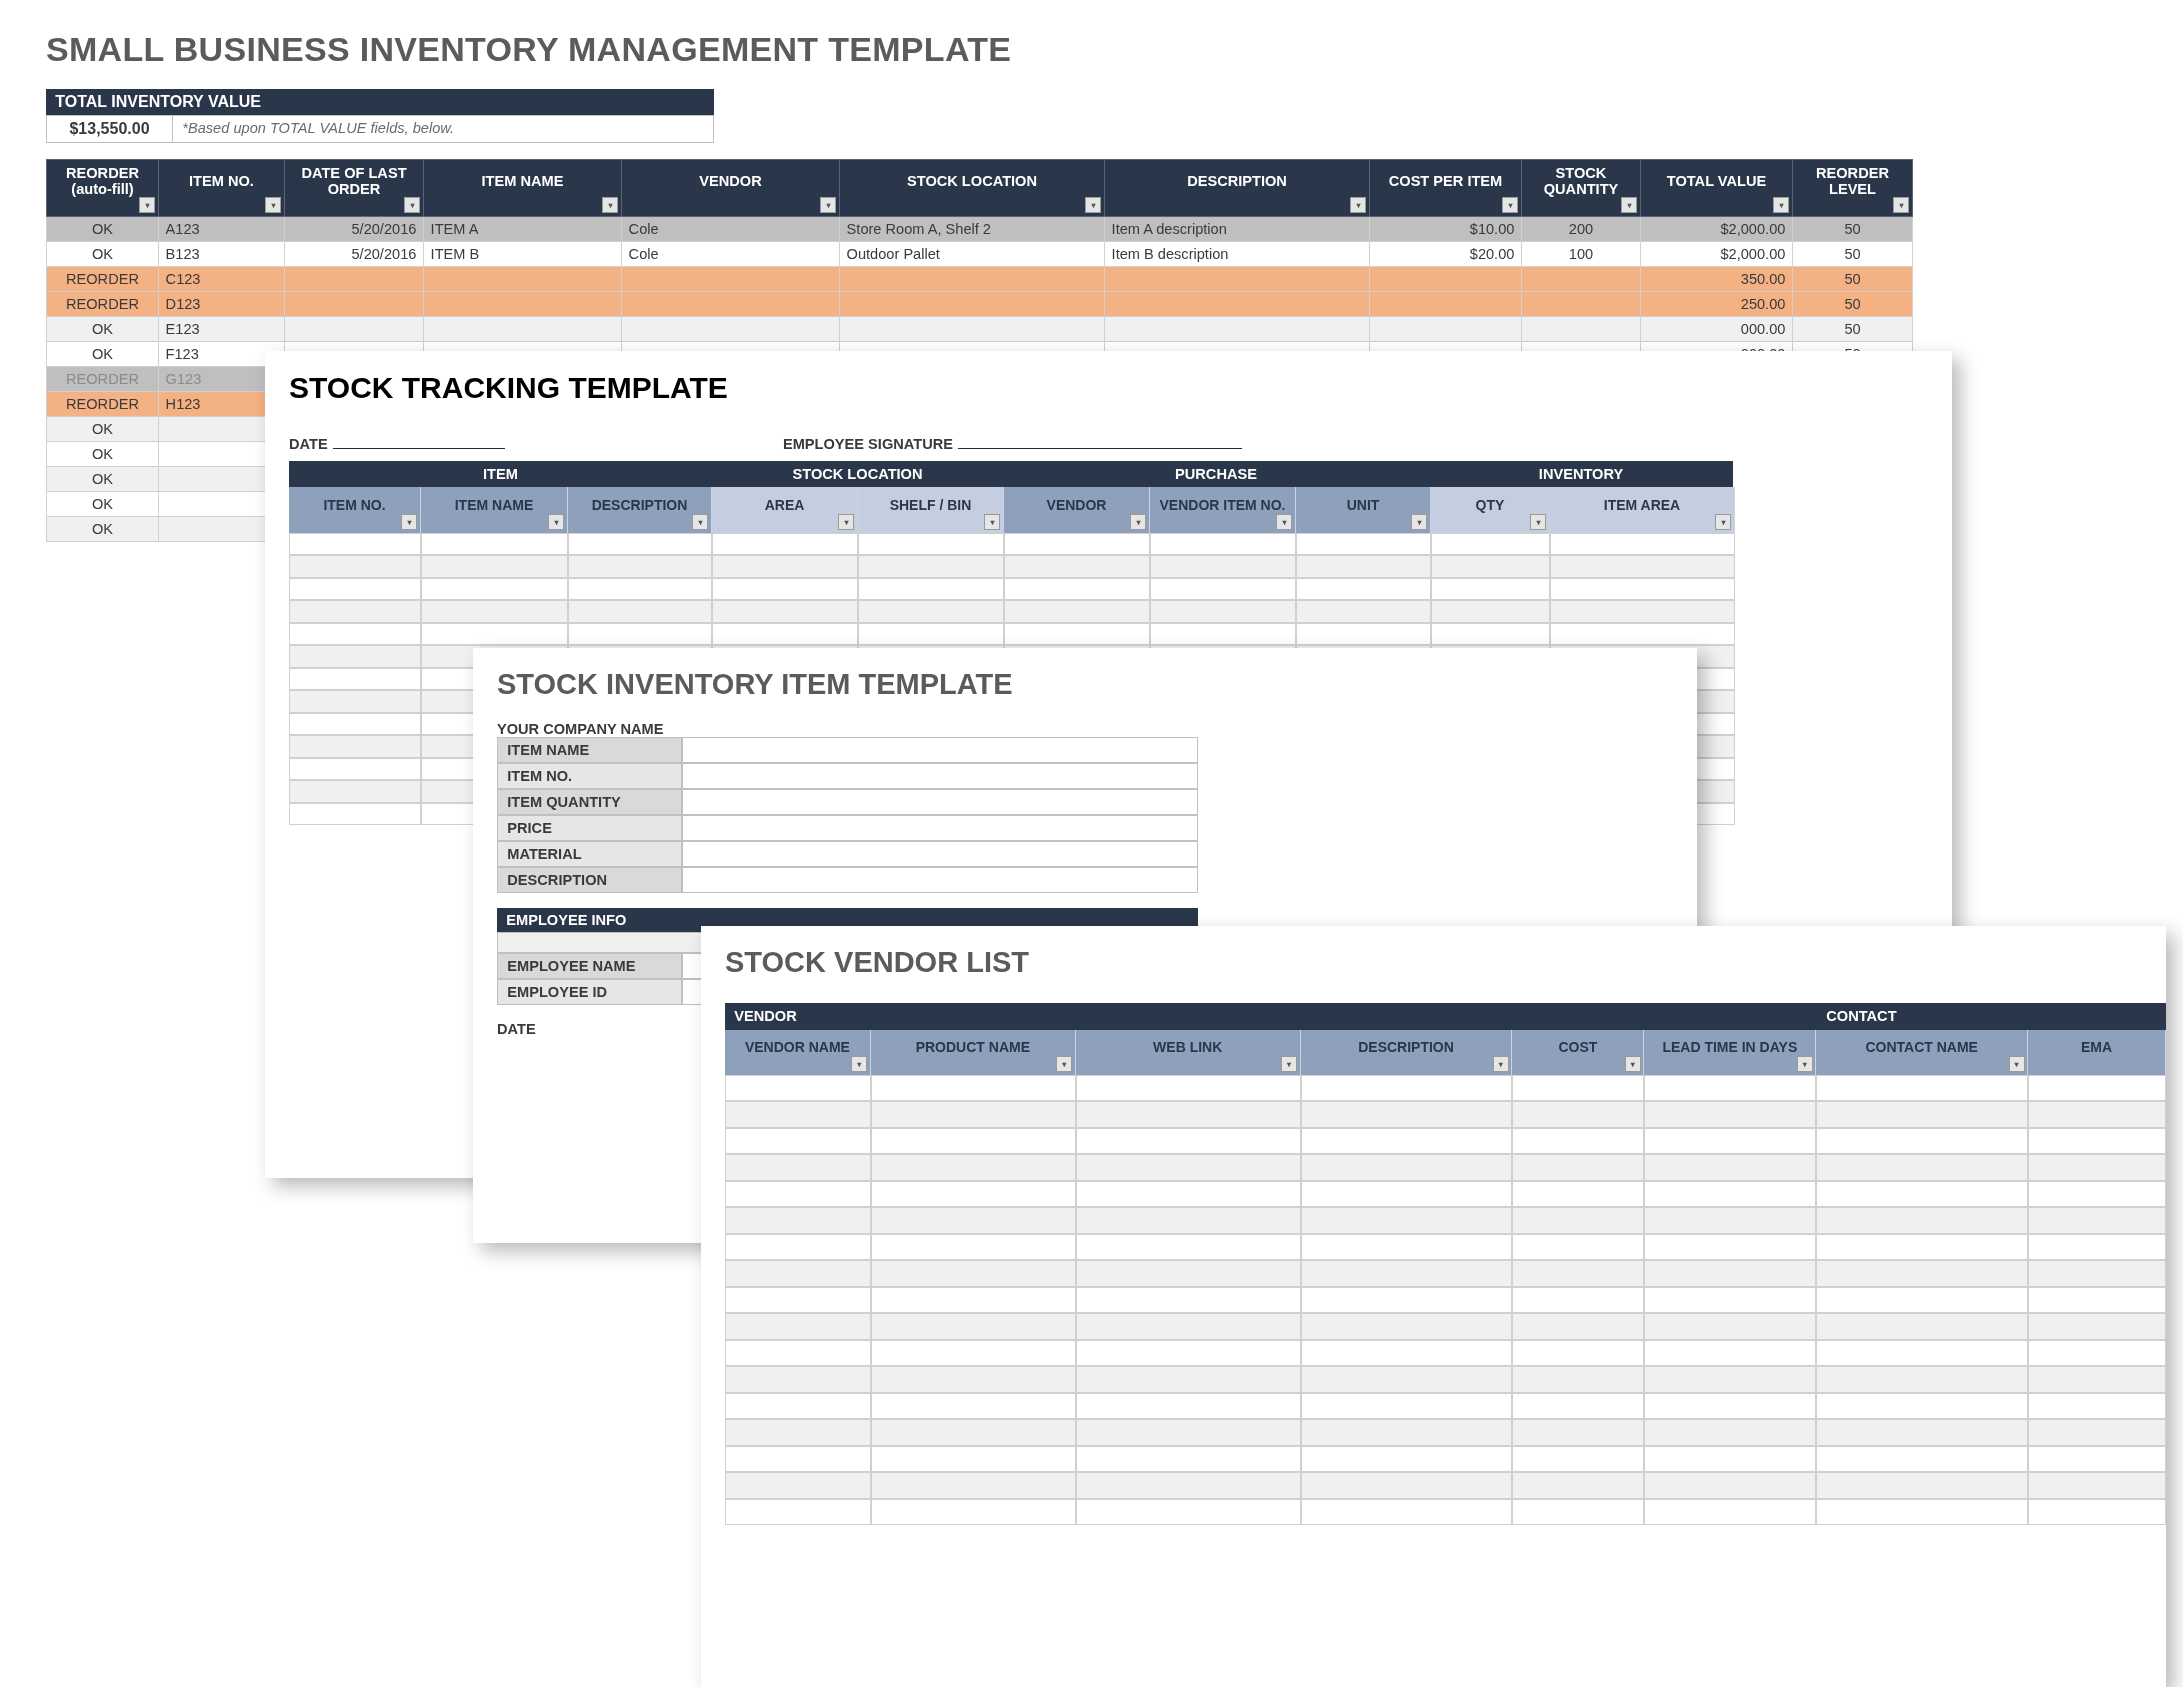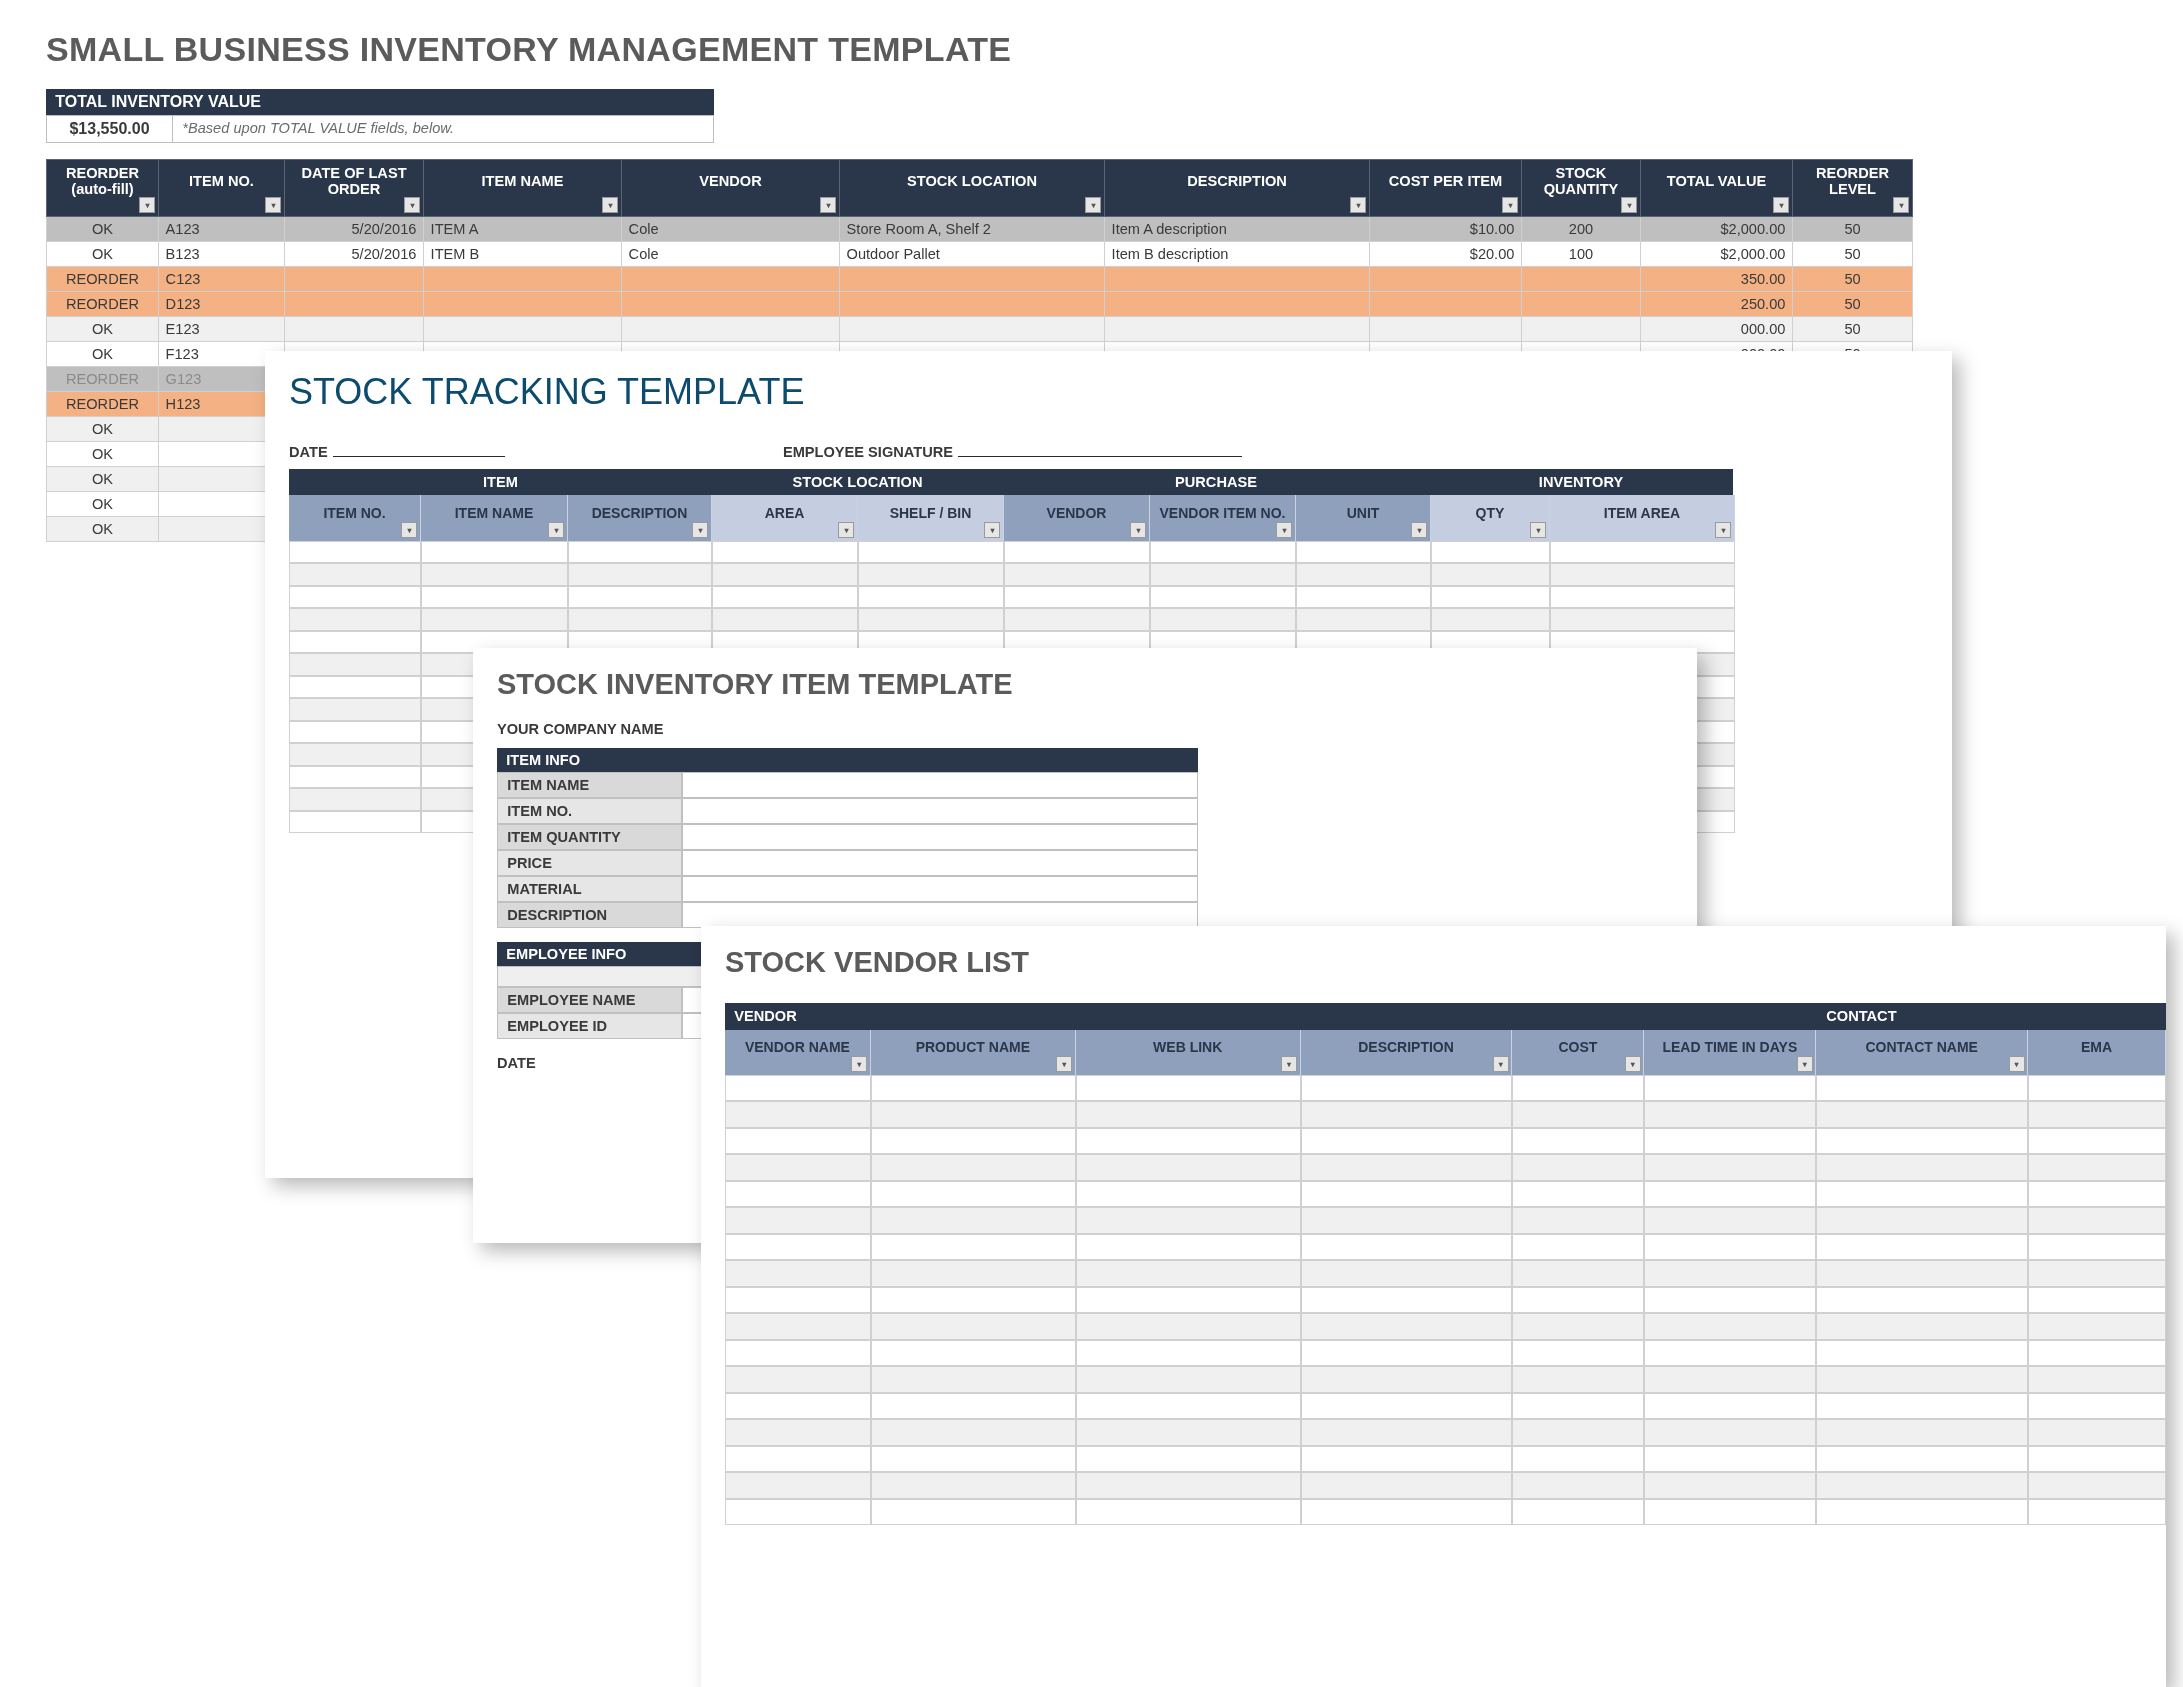--- a/index.html
+++ b/index.html
@@ -56,21 +56,21 @@
   .c-name { width:198px;}
   .c-vendor { width:218px;}
   .c-loc { width:265px;}
   .c-desc { width:265px;}
   .c-cost { width:152px; text-align:right;}
   .c-qty  { width:119px; text-align:center;}
   .c-total{ width:152px; text-align:right;}
   .c-rlvl { width:120px; text-align:center;}
   
   #sheet2 { left: 265px; top: 351px; width: 1687px; padding:20px 0 0 24px; height:827px;}
-  #sheet2 h1 { font-size:36px; font-weight:400; color:#0c4a6e;}
+  #sheet2 h1 { font-size:30px; font-weight:700; color:#000000;}
   .st-date-row { display:flex; gap:278px; margin-top:25px; font-size:14.6px; font-weight:700;}
   .st-date-row .uline { border-bottom:1.3px solid #2a2a2a; width:172px; display:inline-block; height:18.5px; margin-left:5.3px;}
   .st-group-row { display:flex; margin-top:9.3px;}
   .st-group { background:#2a3649; color:#fff; font-weight:700; font-size:14.6px; text-align:center; padding:5.3px 0;}
   .st-g1{width:423px;} .st-g2{width:291px;} .st-g3{width:426px;} .st-g4{width:304px;}
   .st-cols-row { display:flex;}
   .st-col {
     background:#8ea0bc; position:relative; color:#2a3649; font-weight:700; font-size:14px;
     text-align:center; padding:9.3px 4px 20px 4px; border-right:0.7px solid #c9d3e2;
   }
@@ -491,21 +491,20 @@
         <div class="st-bcell " style="width:135px"></div>
         <div class="st-bcell " style="width:119px"></div>
         <div class="st-bcell " style="width:185px"></div>
       </div>
     </div>
 </div>
 
 <div id="sheet3" class="sheet">
   <h1>STOCK INVENTORY ITEM TEMPLATE</h1>
   <div class="si-company">YOUR COMPANY NAME</div>
-  <div class="si-section-h">ITEM INFO</div>
   <div id="s3-f1">
       <div class="si-field-row ">
      <div class="si-field-lab">ITEM NAME</div>
      <div class="si-field-val"></div>
    </div>
       <div class="si-field-row alt">
      <div class="si-field-lab">ITEM NO.</div>
      <div class="si-field-val"></div>
    </div>
       <div class="si-field-row ">

